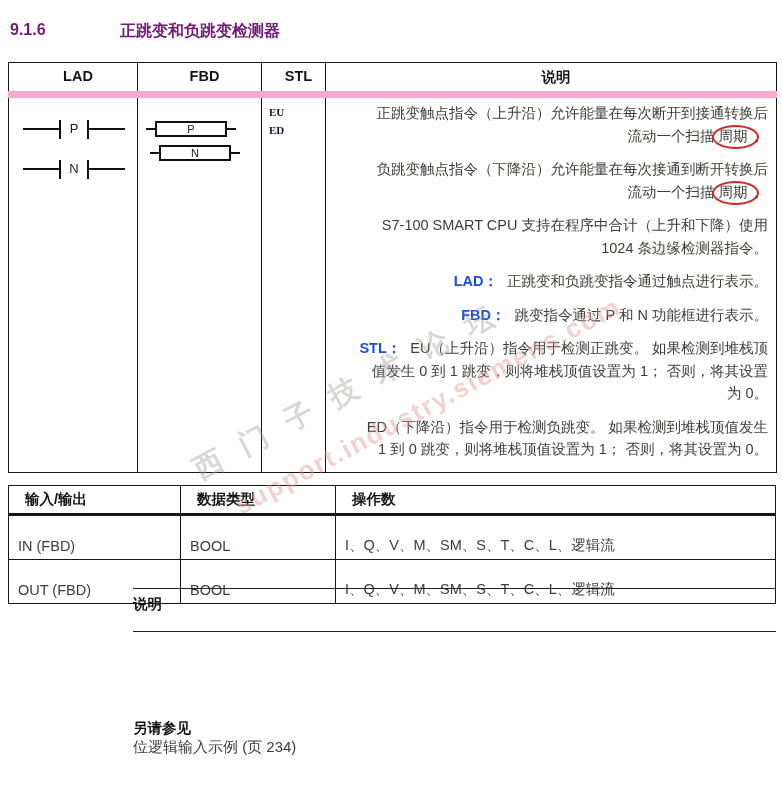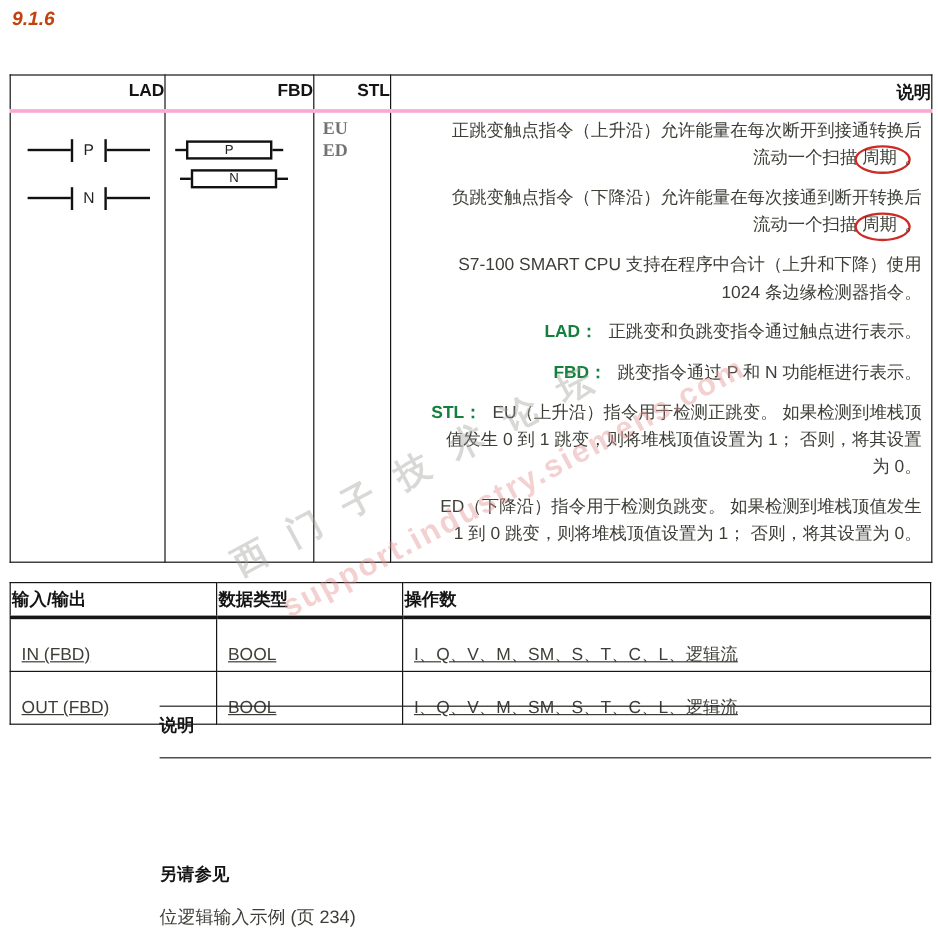--- a/index.html
+++ b/index.html
@@ -2,76 +2,77 @@
 <html><head>
 <meta charset="utf-8">
 <style>
   * { margin:0; padding:0; box-sizing:border-box; }
   html,body { background:#fff; }
   .page {
     position:relative; width:782px; height:787px; background:#ffffff;
     font-family:"Liberation Sans", sans-serif; color:#3c3f37; overflow:hidden;
   }
   
-  .heading { position:absolute; left:10px; top:8px; display:flex; font-weight:bold; color:#c2410c; font-size:16px;font-style:italic; }
+  .heading { position:absolute; left:10px; top:21px; display:flex; font-weight:bold; color:#701a75; font-size:16px; }
   .sec-num { width:110px; }
   
   .t1 { position:absolute; left:8px; top:62px; width:768px; border-collapse:collapse; table-layout:fixed; }
   .t1 th, .t1 td { border:1px solid #161616; vertical-align:top; }
-  .t1 th { border-bottom:3px solid #f9a8d4; text-align:right; font-size:14.5px; color:#141414; padding:5px 0 4px 10px; height:28px; }
+  .t1 th { border-bottom:7px solid #f9a8d4; text-align:center; font-size:14.5px; color:#141414; padding:5px 0 4px 10px; height:28px; }
   .t1 td { height:352px; }
   .c-lad { width:129px; } .c-fbd { width:124px; } .c-stl { width:64px; } .c-desc { width:451px; }
   
   .lad-cell { padding-top:18px; }
   .contact { display:flex; align-items:center; margin:0 0 14px 14px; height:26px; }
   .wire { width:36px; height:2px; background:#111; }
   .pole { width:2px; height:19px; background:#111; }
   .c-label { width:26px; text-align:center; font-size:13px; color:#222; padding-bottom:2px; }
   
   .fbd-cell { padding-top:22px; }
   .fbox-row { display:flex; align-items:center; margin:0 0 7px 8px; height:17px; }
   .fbox-row.n { margin-left:12px; }
   .stub { width:9px; height:2px; background:#111; }
   .fbox { width:72px; height:16px; border:2px solid #111; display:flex; align-items:center; justify-content:center; font-size:11px; color:#222; }
   
-  .stl-cell { padding:5px 0 0 7px; font-family:"Liberation Serif", serif; font-weight:bold; font-size:15px; color:#737373; line-height:18px;margin-left:26px; }
+  .stl-cell { padding:5px 0 0 7px; font-family:"Liberation Serif", serif; font-weight:bold; font-size:11px; color:#0f172a; line-height:18px;margin-left:26px; }
   
   .desc-cell { padding:4px 8px 0 8px;text-align:right; }
   .desc-cell p { font-size:14.5px; line-height:22.5px; white-space:pre-line; margin-bottom:11px; }
-  .desc-cell p b { color:#15803d; margin-right:9px; }
+  .desc-cell p b { color:#1d4ed8; margin-right:9px; }
   .circle { border:2px solid #cd2b25; border-radius:50%; padding:1px 9px 3px 5px; margin:0 -5px 16px -3px; }
   
   .t2 { position:absolute; left:8px; top:485px; width:768px; border-collapse:collapse; table-layout:fixed; }
   .t2 th, .t2 td { border:1px solid #161616; text-align:left; font-size:14.5px; }
-  .t2 th { border-bottom:3px solid #161616; color:#141414; padding:4px 0 4px 1px; height:27px; }
-  .t2 td { padding:20px 0 4px 9px; height:41px; color:#3c3f37;text-decoration:underline; }
+  .t2 th { border-bottom:3px solid #161616; color:#141414; padding:4px 0 4px 16px; height:27px; }
+  .t2 td { padding:20px 0 4px 9px; height:41px; color:#3c3f37; }
   .t2c1 { width:172px; } .t2c2 { width:155px; }
   
   .note { position:absolute; left:133px; top:588px; width:643px;
     border-top:1px solid #222; border-bottom:1px solid #222; padding:6px 0 12px; }
   .note-title { font-weight:bold; font-size:14.5px; color:#141414; margin-bottom:5px; }
   .note-body { font-size:14.5px; line-height:24.5px; white-space:pre-line; }
   
   .seealso { position:absolute; left:133px; top:719px; }
   .seealso-title { font-weight:bold; font-size:14.5px; color:#141414; }
-  .seealso-link { display:inline-block; margin-top:17px; font-size:15px; color:#3c3f37; cursor:pointer; }
+  .seealso-link { display:inline-block; font-size:15px; color:#3c3f37; cursor:pointer; }
   
   .wm { position:absolute; pointer-events:none; z-index:5; white-space:nowrap; font-weight:bold; }
   .wm-cn { left:196px; top:452px; transform:rotate(-28deg); transform-origin:left center;
     font-size:29px; letter-spacing:22px; color:rgba(158,158,152,0.40); }
   .wm-url { left:237px; top:492px; transform:rotate(-28deg); transform-origin:left center;
     font-size:26px; letter-spacing:2px; color:rgba(226,146,146,0.42); }
 </style>
 </head>
 <body>
 
 <div class="page">
 
   <div class="heading">
     <span class="sec-num">9.1.6</span>
+    <span>正跳变和负跳变检测器</span>
   </div>
 
   <table class="t1">
     <colgroup>
         <col class="c-lad">
         <col class="c-fbd">
         <col class="c-stl">
         <col class="c-desc">
       </colgroup>
     <thead>

